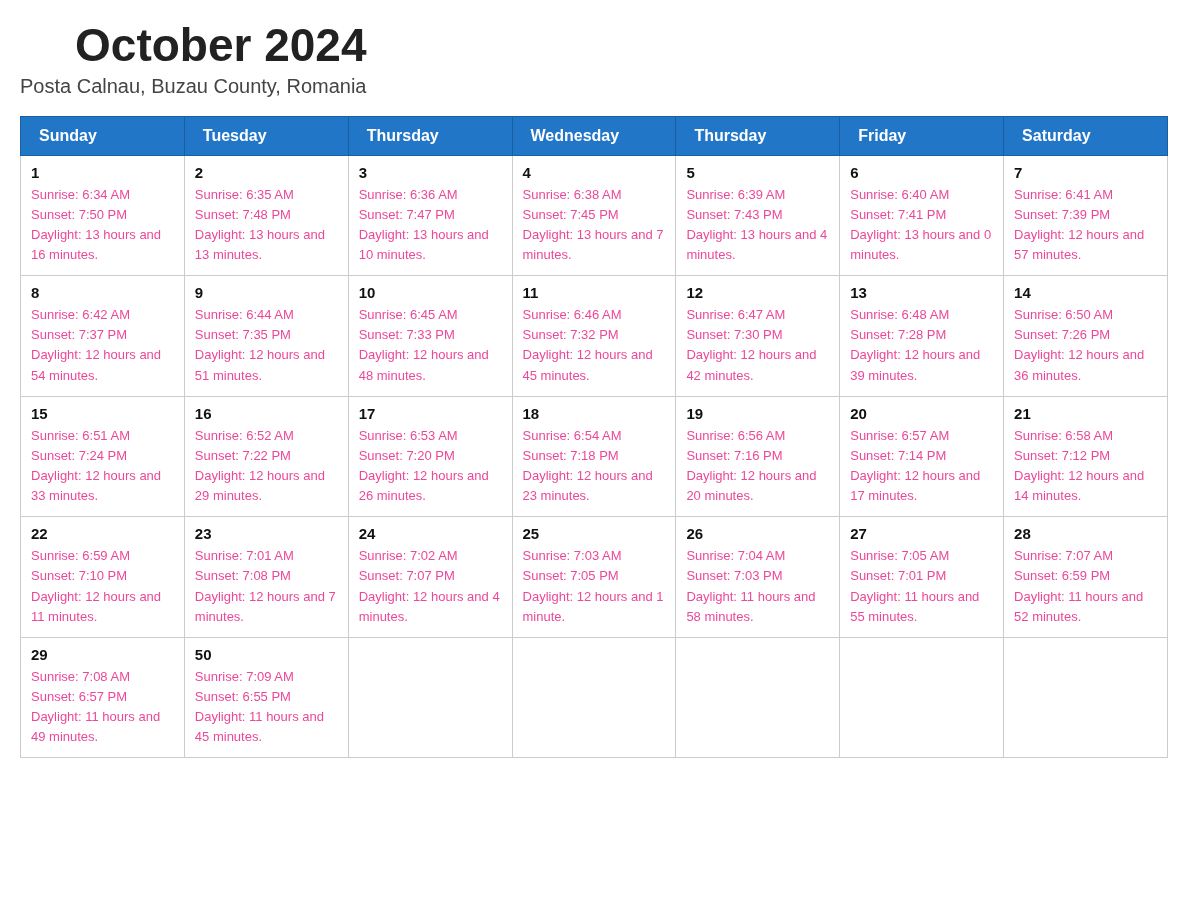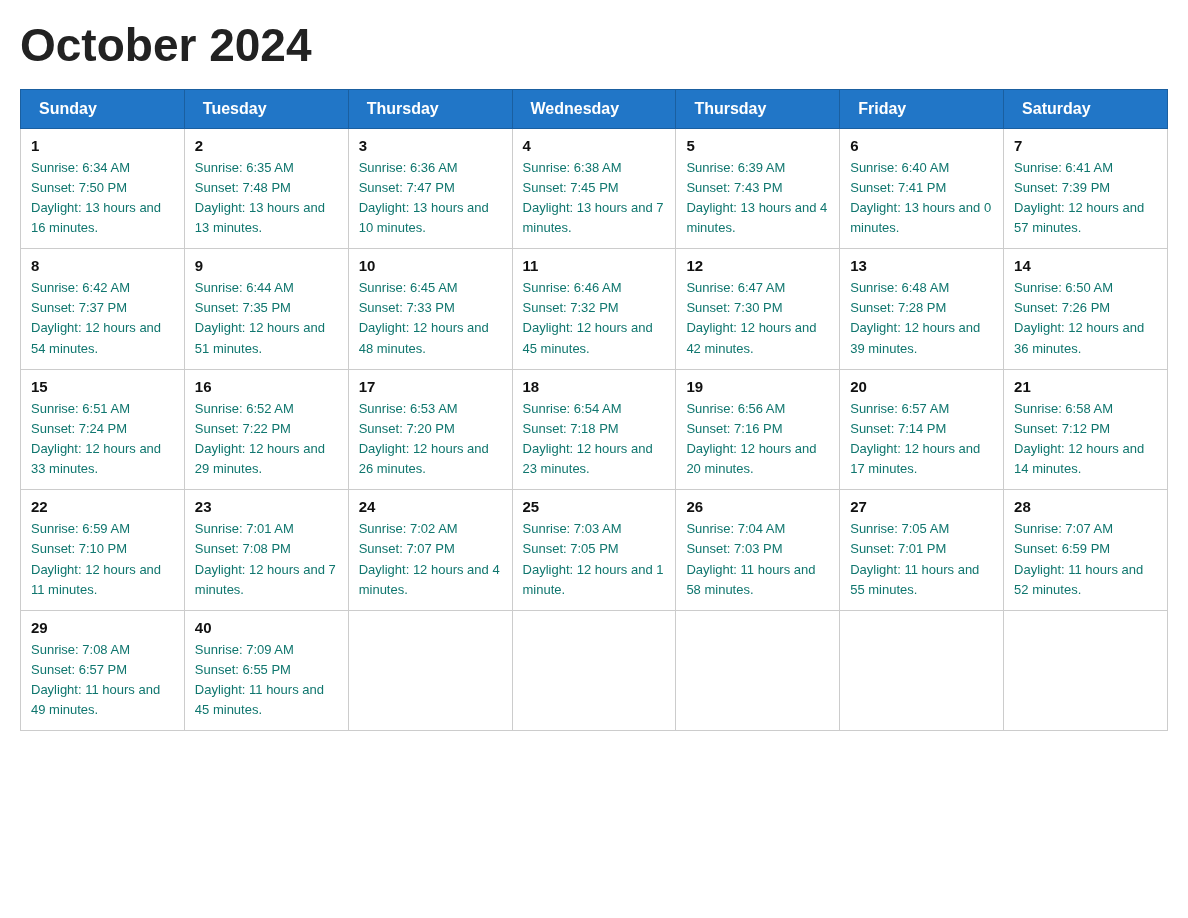--- a/index.html
+++ b/index.html
@@ -61,21 +61,21 @@
     }
     .day-number {
       font-size: 15px;
       font-weight: bold;
       display: block;
       margin-bottom: 4px;
       color: #111;
     }
     .day-info {
       font-size: 13px;
-      color: #0f766e;
+      color: #ec4899;
       line-height: 1.55;
     }
     tbody tr td.empty {
       background: #fff;
     }
     .logo-wrapper {
       display: flex;
       flex-direction: column;
       align-items: flex-start;
     }
@@ -88,20 +88,21 @@
       align-items: center;
       margin-top: -4px;
     }
   </style>
 </head>
 <body>
 
 <div class="header">
   <div class="title-block">
     <div class="calendar-title">October 2024</div>
+    <div class="calendar-subtitle">Posta Calnau, Buzau County, Romania</div>
   </div>
 </div>
 
 <table>
   <thead>
     <tr>
       <th>Sunday</th>
       <th>Tuesday</th>
       <th>Thursday</th>
       <th>Wednesday</th>
@@ -288,21 +289,21 @@
       </td>
       </tr>
       <tr>
         <td>
         <span class="day-number">29</span>
         <div class="day-info">
           Sunrise: 7:08 AM<br>Sunset: 6:57 PM<br>Daylight: 11 hours and 49 minutes.
         </div>
       </td>
         <td>
-        <span class="day-number">40</span>
+        <span class="day-number">50</span>
         <div class="day-info">
           Sunrise: 7:09 AM<br>Sunset: 6:55 PM<br>Daylight: 11 hours and 45 minutes.
         </div>
       </td>
         <td class="empty"></td>
         <td class="empty"></td>
         <td class="empty"></td>
         <td class="empty"></td>
         <td class="empty"></td>
       </tr>

